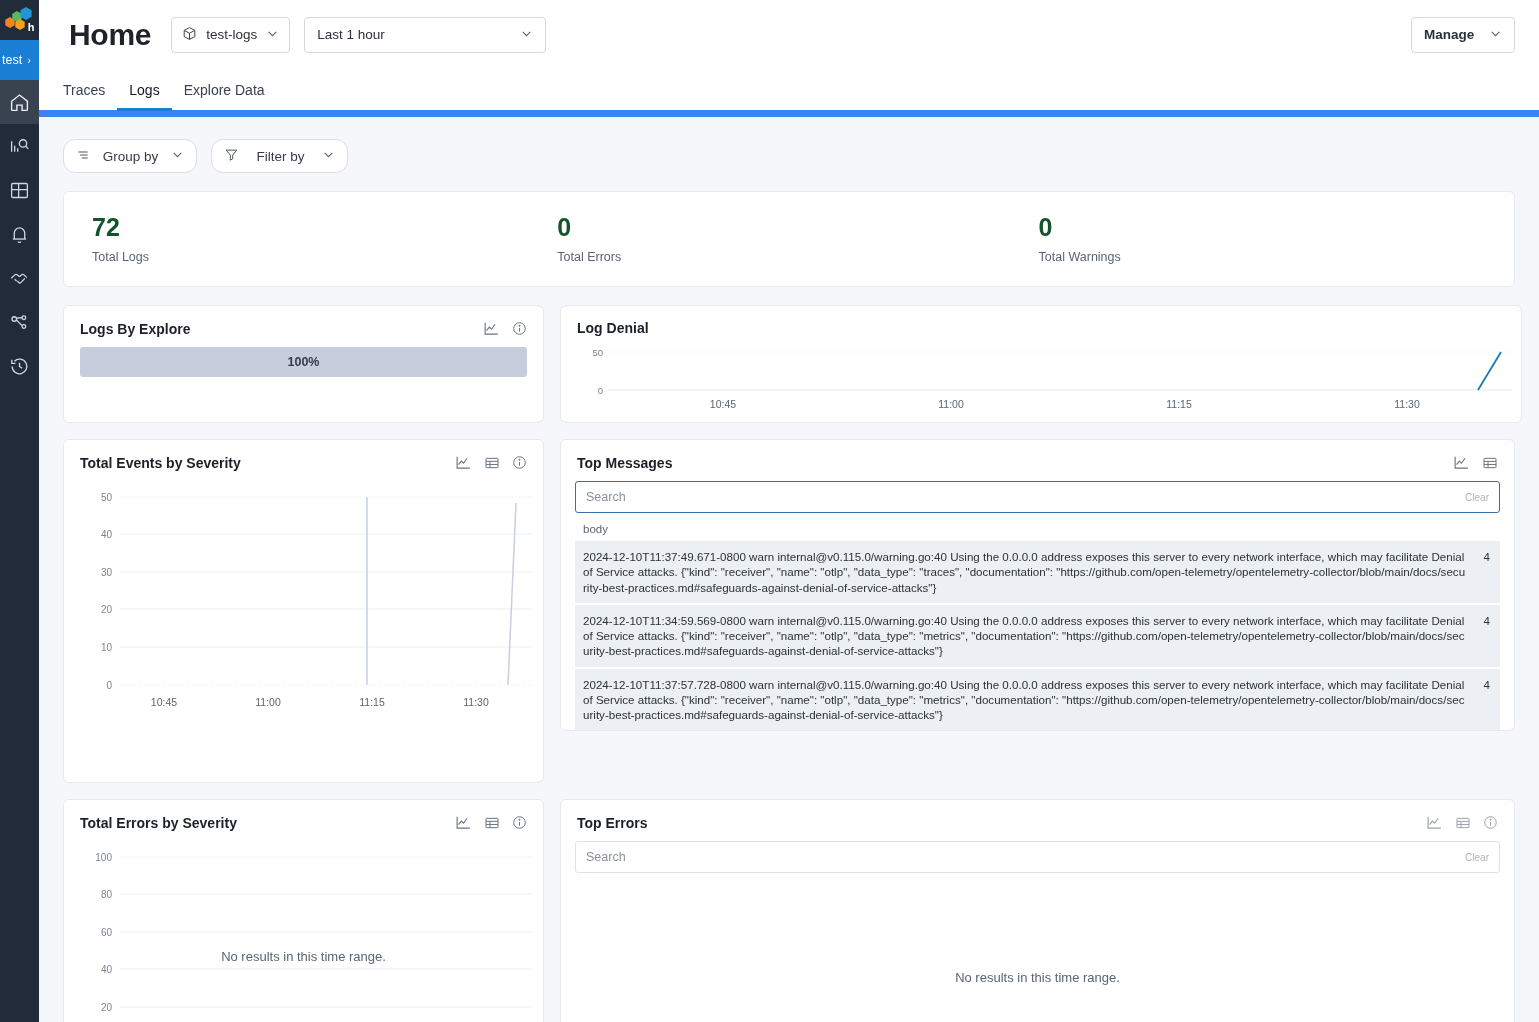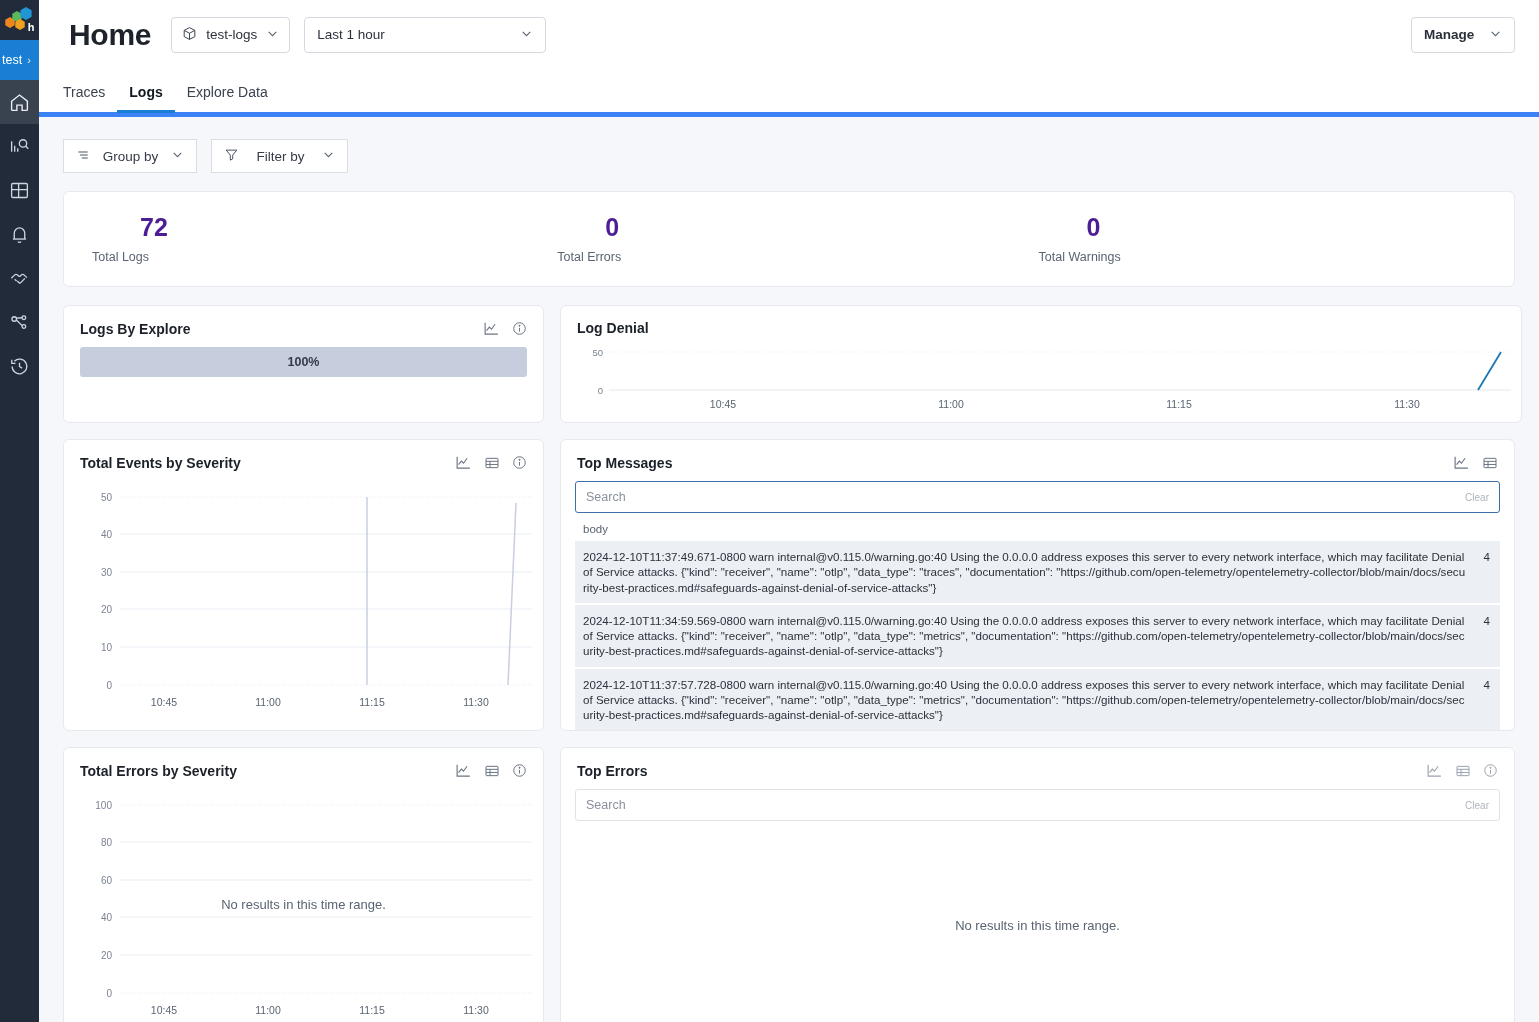--- a/index.html
+++ b/index.html
@@ -66,55 +66,55 @@
     justify-content: space-between;
   }
   .pill.dataset { min-width: 110px; }
   .pill.timerange { width: 242px; justify-content: space-between; padding: 0 12px; }
   .pill .chev-d { color: #5a6472; }
   .spacer { flex: 1; }
   .pill.manage { width: 104px; justify-content: space-between; padding: 0 12px; font-weight: 600;}
 
   .tabs {
     display: flex; gap: 0px; padding: 0 24px;
-    border-bottom: 5px solid #3b82f6; background: #fff;
+    border-bottom: 7px solid #3b82f6; background: #fff;
     height: 48px; align-items: flex-end;
   }
   .tab {
     font-size: 14px; color: #3a4250; padding: 0 12px 10px 12px; cursor: pointer;
     border-bottom: 3px solid transparent; margin-bottom: -1px;
   }
   .tab:first-child { padding-left: 0; }
-  .tab.active { color: #111821; font-weight: 700; border-bottom-color: #1a7fd4; margin-top: 40px; }
+  .tab.active { color: #111821; font-weight: 400; border-bottom-color: #1a7fd4; margin-top: 40px; }
 
   .content {
     background: #f5f7fa; padding: 22px 24px 0 24px;
     height: calc(1022px - 69px - 48px); overflow: hidden;
   }
 
   .filters { display: flex; gap: 14px; margin-bottom: 18px; }
   .fbtn {
-    height: 34px; border: 1px solid #d9dee5; border-radius: 0; background: #fff;
+    height: 34px; border: 1px solid #d9dee5; border-radius: 12px; background: #fff;
     display: inline-flex; align-items: center; gap: 12px; padding: 0 12px;
     font-size: 13.5px; color: #343b47; cursor: pointer;
   }
   .fbtn.groupby { width: 134px; justify-content: space-between; }
   .fbtn.filterby { width: 137px; justify-content: space-between; }
   .fbtn .lbl { flex: 1; text-align: center; }
 
   .card { background: #fff; border-radius: 6px; border: 1px solid #e6e9ee; }
 
   .summary {
     display: flex; height: 96px; align-items: center;
     padding: 0 0 0 0; margin-bottom: 18px;
   }
   .summary .stat { width: 33.33%; padding-left: 28px; }
   .summary .stat:nth-child(2) { padding-left: 10px; }
   .summary .stat:nth-child(3) { padding-left: 8px; }
-  .stat .num { font-size: 25px; font-weight: 600; color: #4c1d95; line-height: 1.1; margin-left: 48px; }
+  .stat .num { font-size: 25px; font-weight: 600; color: #14532d; line-height: 1.1; }
   .stat .lbl { font-size: 12.5px; color: #5a6472; margin-top: 8px; }
 
   .row { display: flex; gap: 16px; margin-bottom: 16px; }
   .col-left { width: 481px; min-width: 481px; }
   .col-right { flex: 1; }
 
   .panel-head {
     display: flex; align-items: center; justify-content: space-between;
     padding: 14px 16px 6px 16px;
   }
@@ -385,21 +385,21 @@
               <text x="618" y="66" text-anchor="middle" font-size="10.5" fill="#5a6472" font-family="Liberation Sans, sans-serif">11:15</text>
               <text x="846" y="66" text-anchor="middle" font-size="10.5" fill="#5a6472" font-family="Liberation Sans, sans-serif">11:30</text>
 
               <polyline points="917,48 940,10" fill="none" stroke="#1f77b4" stroke-width="1.8"></polyline>
             </svg>
           </div>
         </div>
       </div>
 
       <div class="row">
-        <div class="card col-left" style="height:292px;">
+        <div class="card col-left" style="height:344px;">
           <div class="panel-head">
             <span class="panel-title">Total Events by Severity</span>
             <span class="panel-icons">
               <span>
                 <svg width="17" height="17" viewBox="0 0 24 24" fill="none" stroke="#6b7482" stroke-width="1.6">
                   <path d="M3 4v16h18"></path>
                     <path d="M5 15l4-5 3 3 5-7"></path>
                 </svg>
               </span>
               <span>

